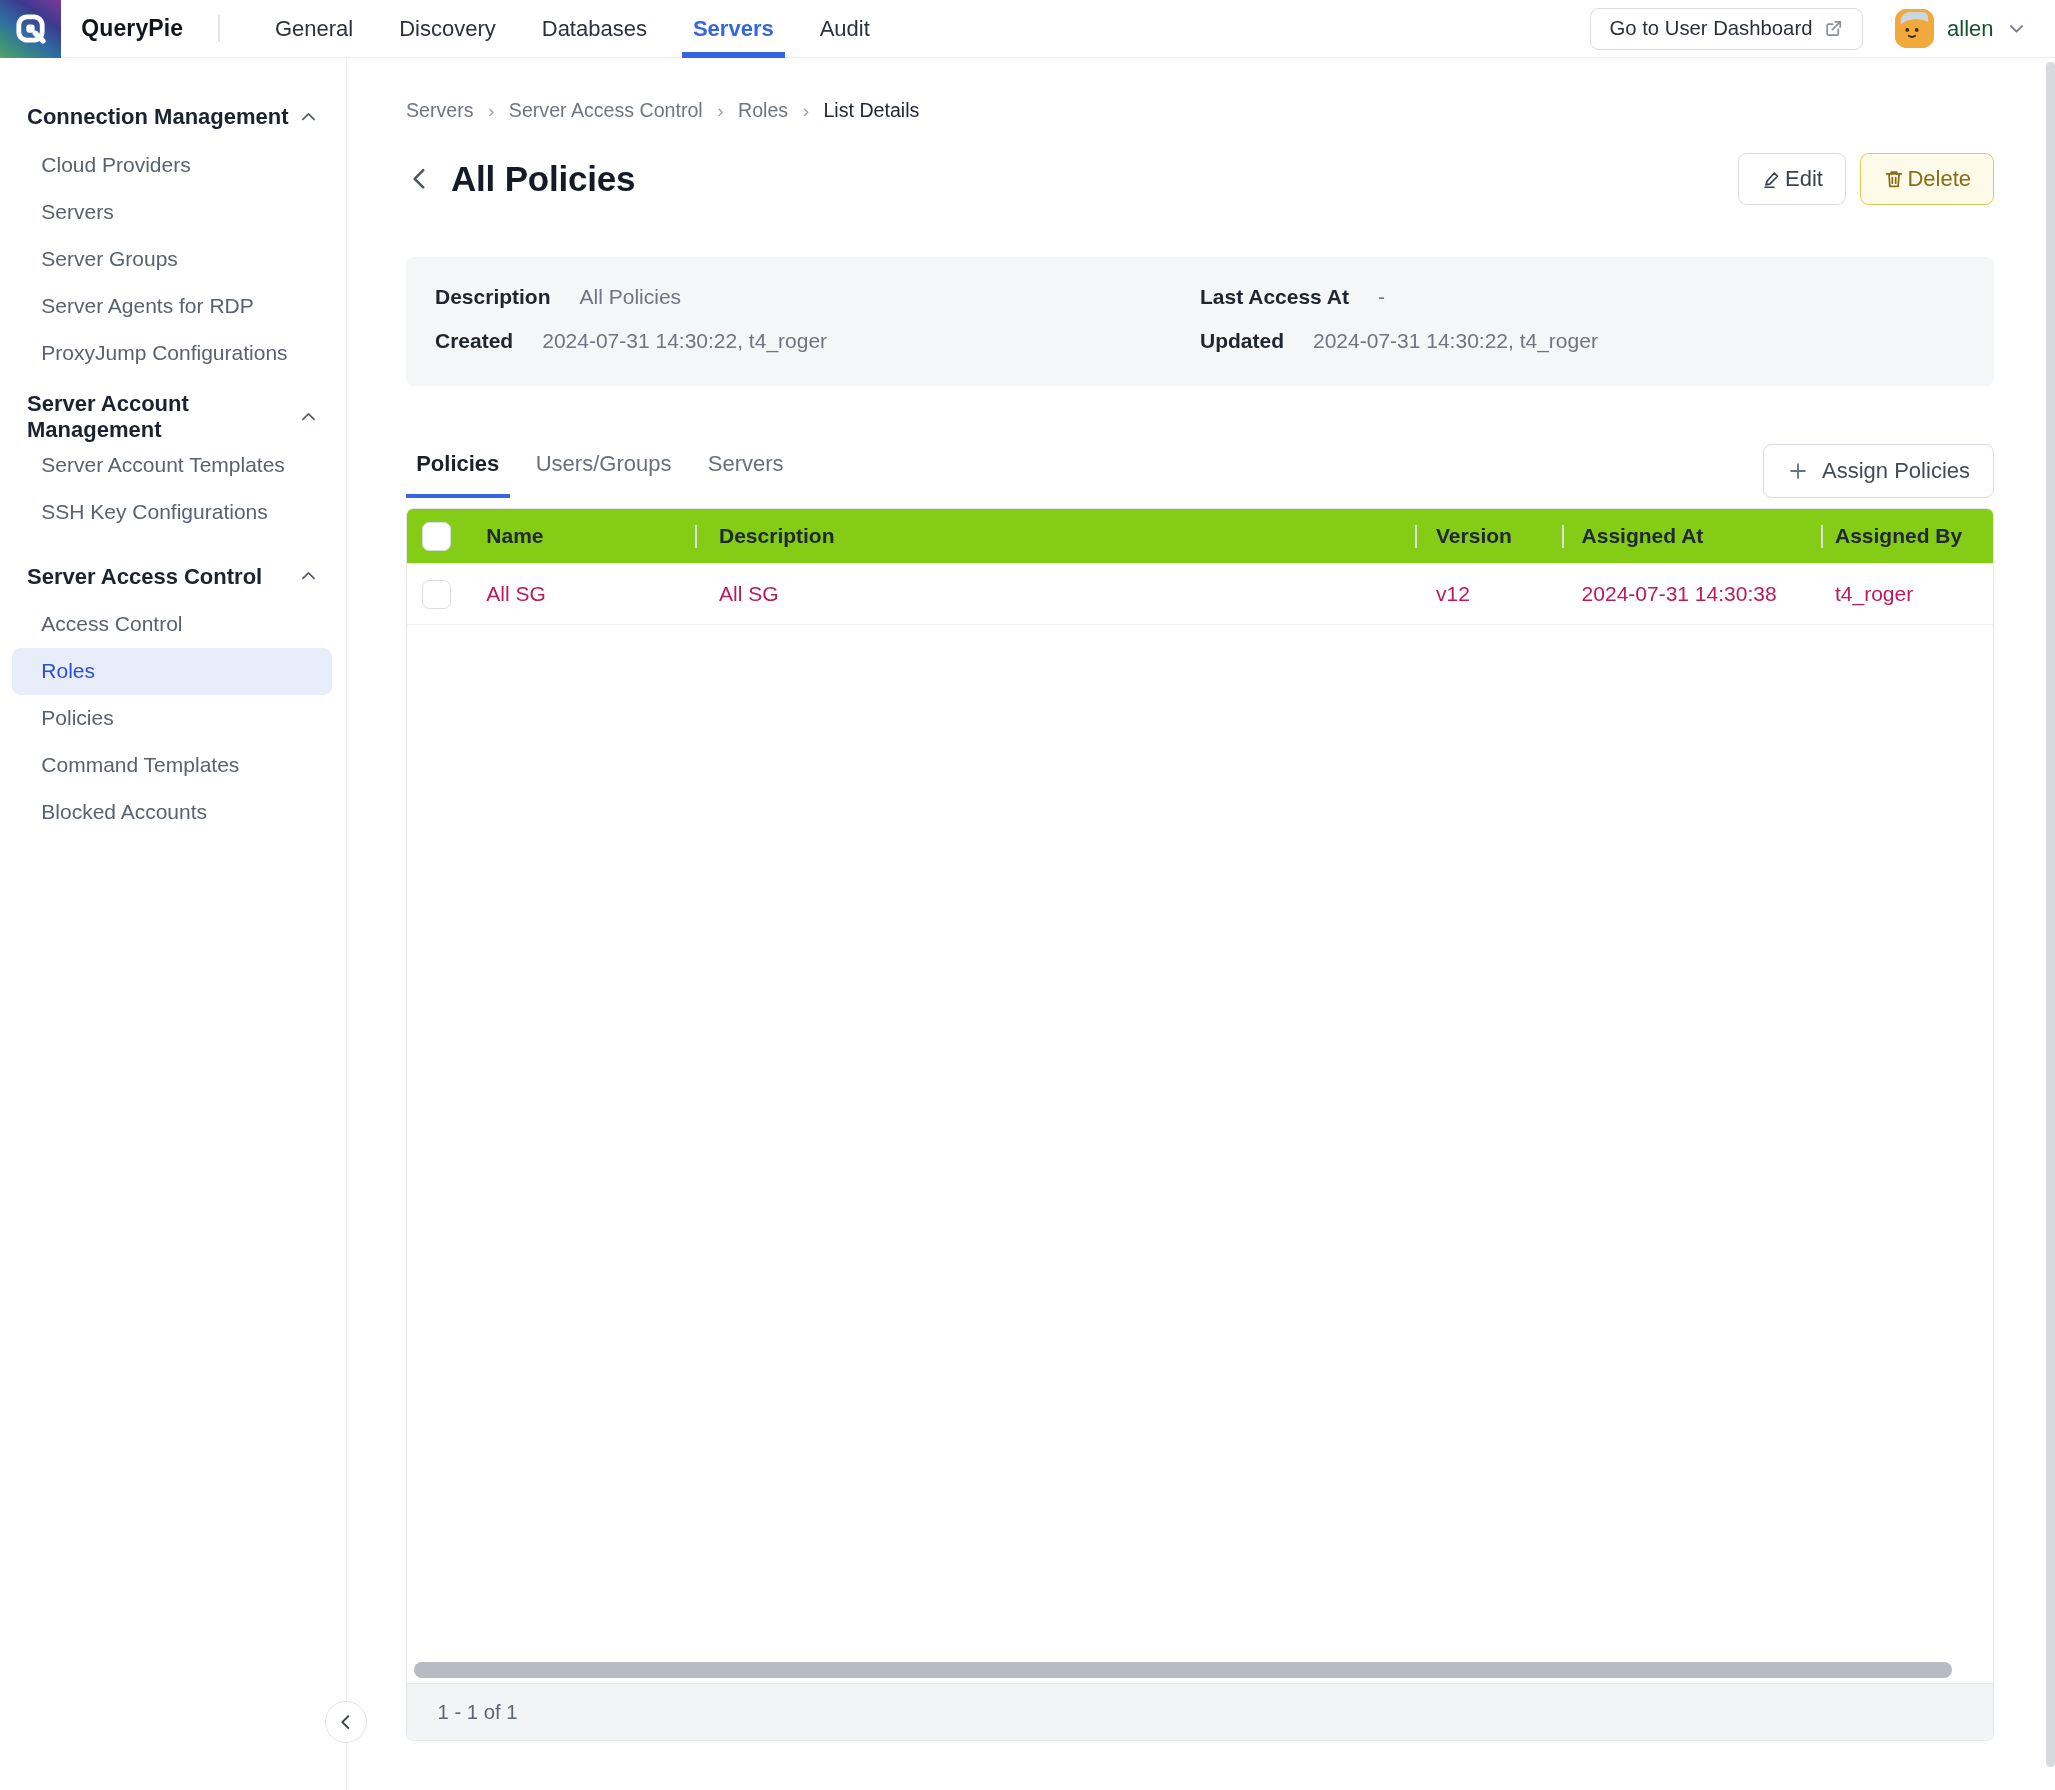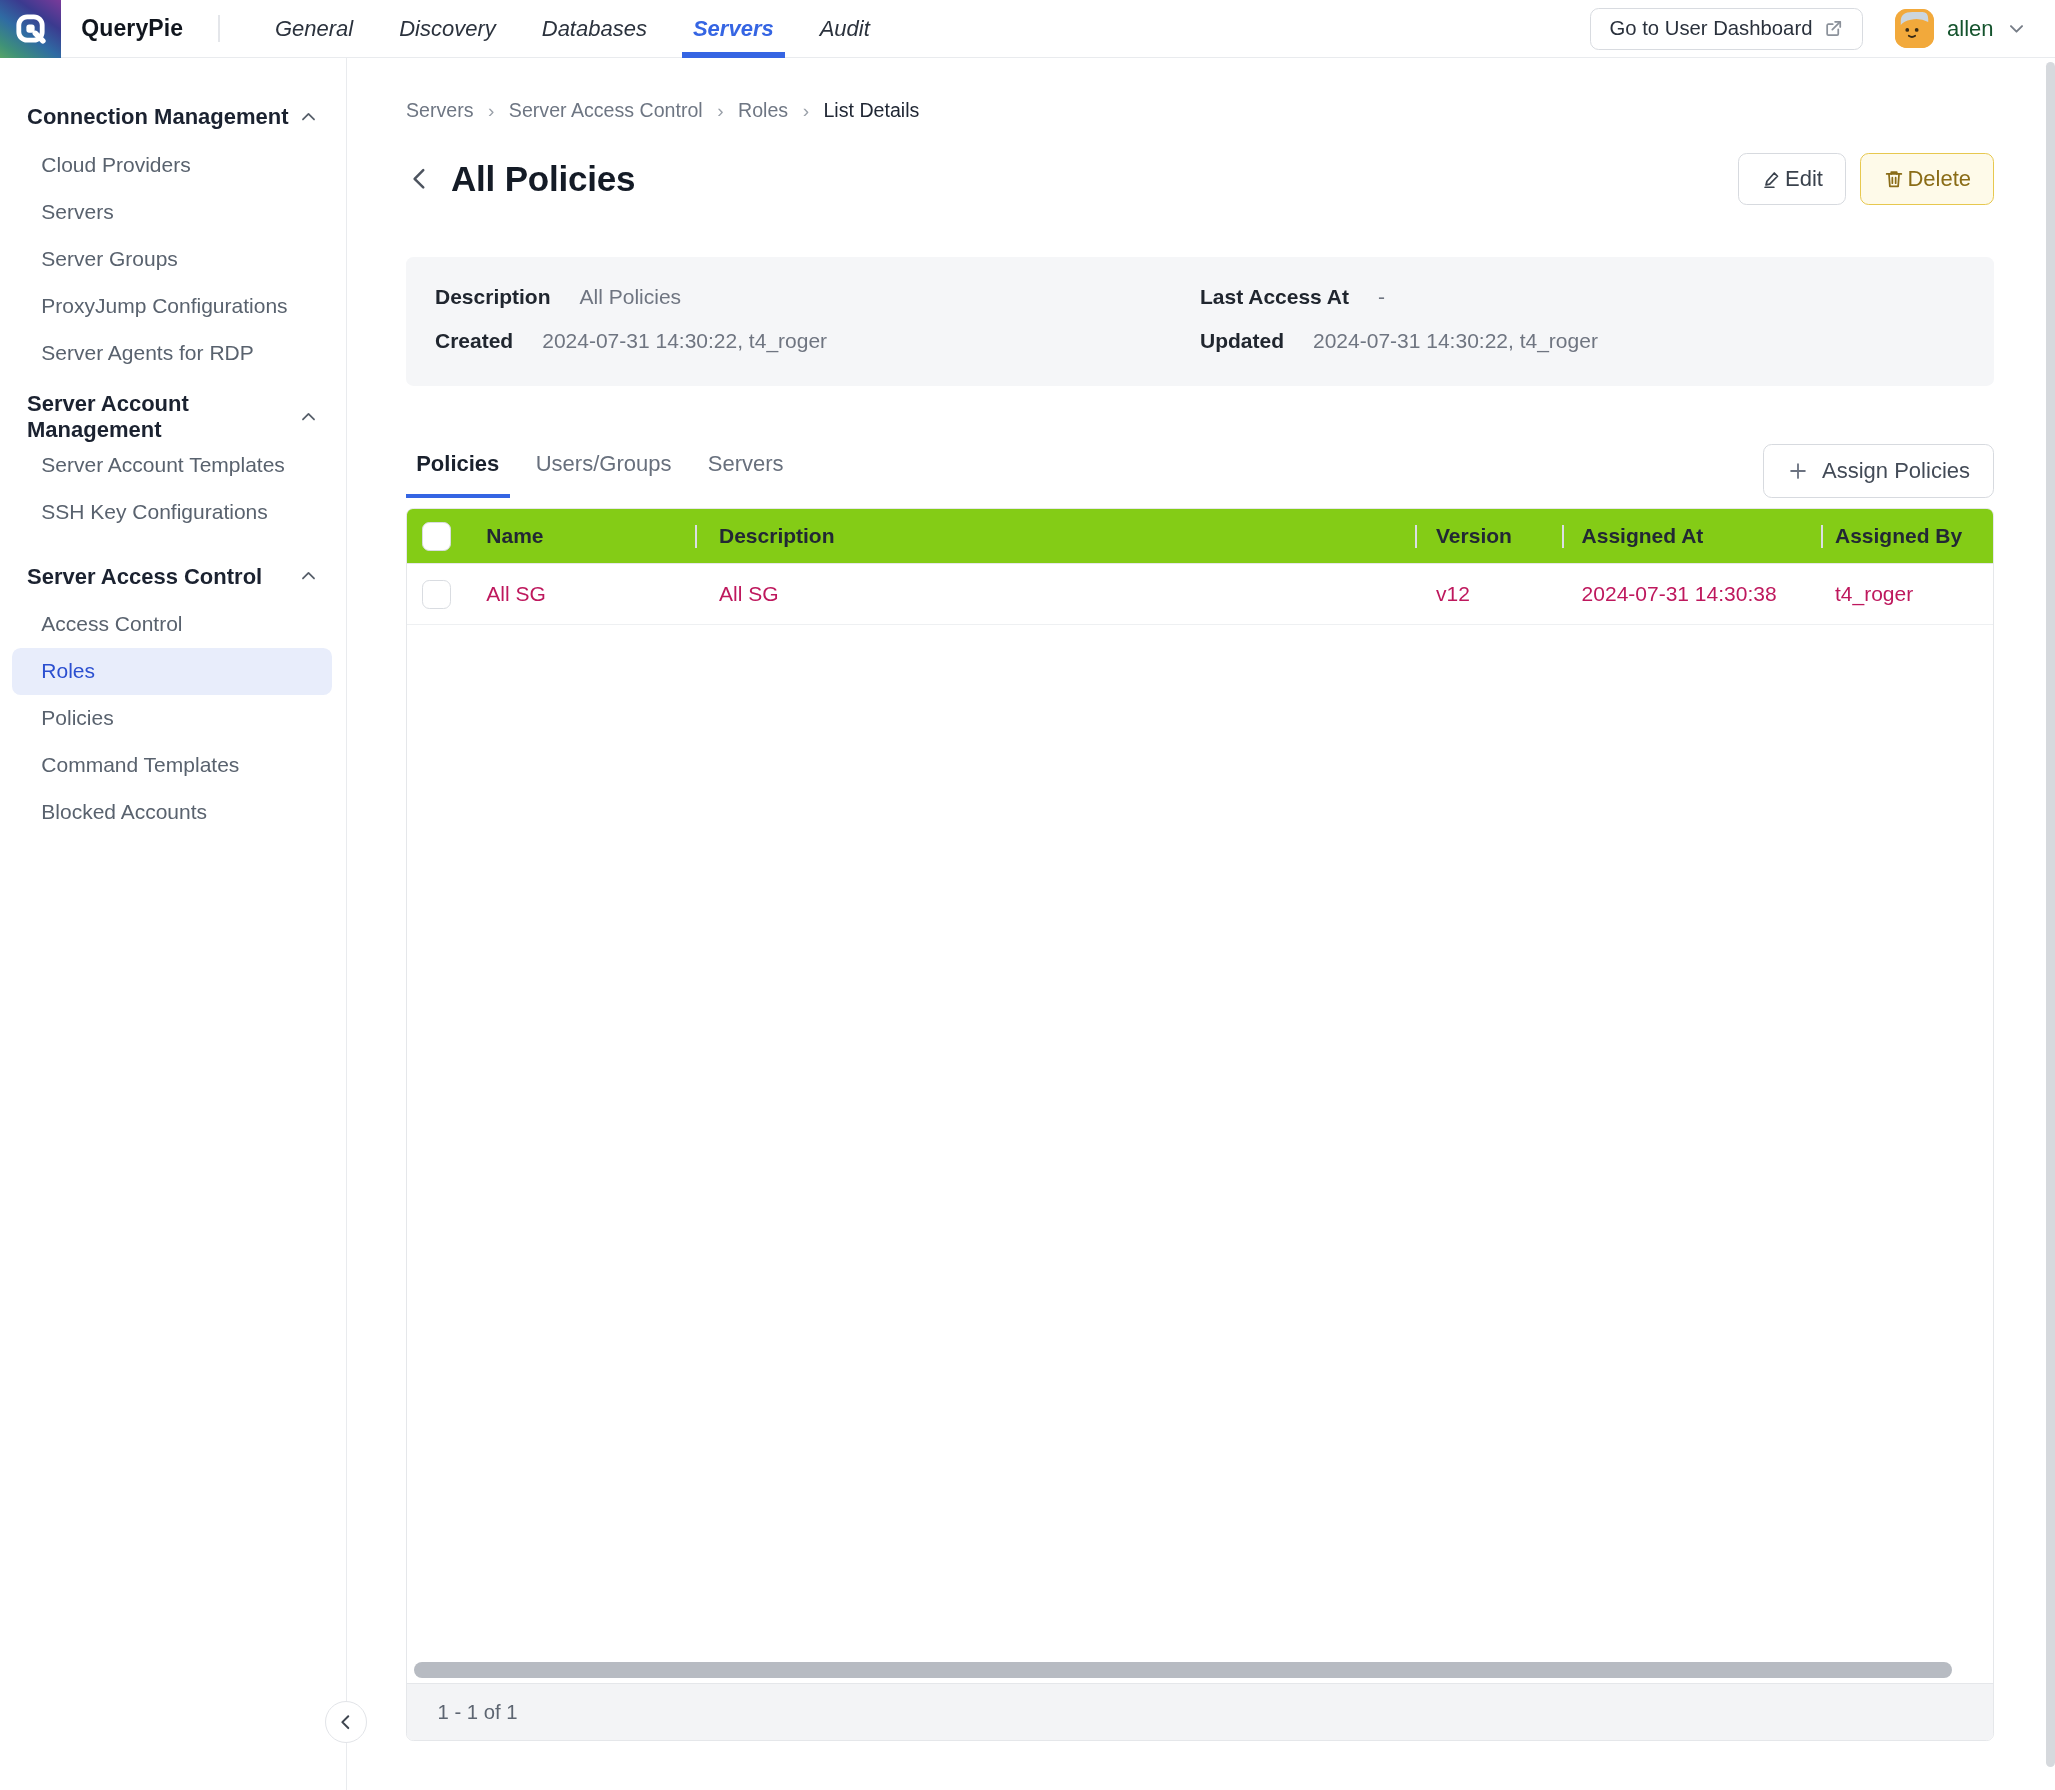--- a/index.html
+++ b/index.html
@@ -16,21 +16,21 @@
     background:#ffffff; border-bottom:1.5px solid #e9ebee;
     display:flex; align-items:center;
   }
   .logo-box {
     width:61px; height:58px; flex:0 0 61px;
     background:linear-gradient(215deg,#7a3a9a 0%,#3b3a8f 30%,#2f6ba3 58%,#3f9178 85%,#57a468 100%);
     display:flex; align-items:center; justify-content:center;
   }
   .brand { font-size:23px; font-weight:700; color:#10151d; margin-left:20.3px; letter-spacing:0.1px; }
   .topbar-divider { width:1.5px; height:27.6px; background:#e4e6ea; margin:0 7.3px 0 35px; }
-  .nav { display:flex; align-items:center; height:58px; margin-left:25px;font-style:italic; }
+  .nav { display:flex; align-items:center; height:58px; margin-left:25px; }
   .nav-item {
     font-size:22px; color:#2b323d; height:58px; display:flex; align-items:center;
     padding:0 23px; position:relative; cursor:pointer; font-weight:500;
   }
   .nav-item.active { color:#3565e3; font-weight:600; }
   .nav-item.active::after {
     content:""; position:absolute; left:11.6px; right:11.6px; bottom:0; height:5.1px; background:#3565e3;
   }
   .topbar-right { margin-left:auto; display:flex; align-items:center; padding-right:30.5px; gap:32px; }
   .dash-btn {
@@ -209,22 +209,22 @@
       <span>Connection Management</span>
       <span class="chev">
         <svg width="19" height="19" viewBox="0 0 24 24" fill="none" stroke="currentColor" stroke-width="2.2" stroke-linecap="round" stroke-linejoin="round">
             <path d="M5 14.5 L12 7.5 L19 14.5"></path>
           </svg>
       </span>
     </div>
     <div class="side-item">Cloud Providers</div>
     <div class="side-item">Servers</div>
     <div class="side-item">Server Groups</div>
+    <div class="side-item">Server Agents for RDP</div>
     <div class="side-item">ProxyJump Configurations</div>
-    <div class="side-item">Server Agents for RDP</div>
   </div>
 
   <div class="side-section">
     <div class="side-section-title">
       <span>Server Account Management</span>
       <span class="chev">
         <svg width="19" height="19" viewBox="0 0 24 24" fill="none" stroke="currentColor" stroke-width="2.2" stroke-linecap="round" stroke-linejoin="round">
             <path d="M5 14.5 L12 7.5 L19 14.5"></path>
           </svg>
       </span>

